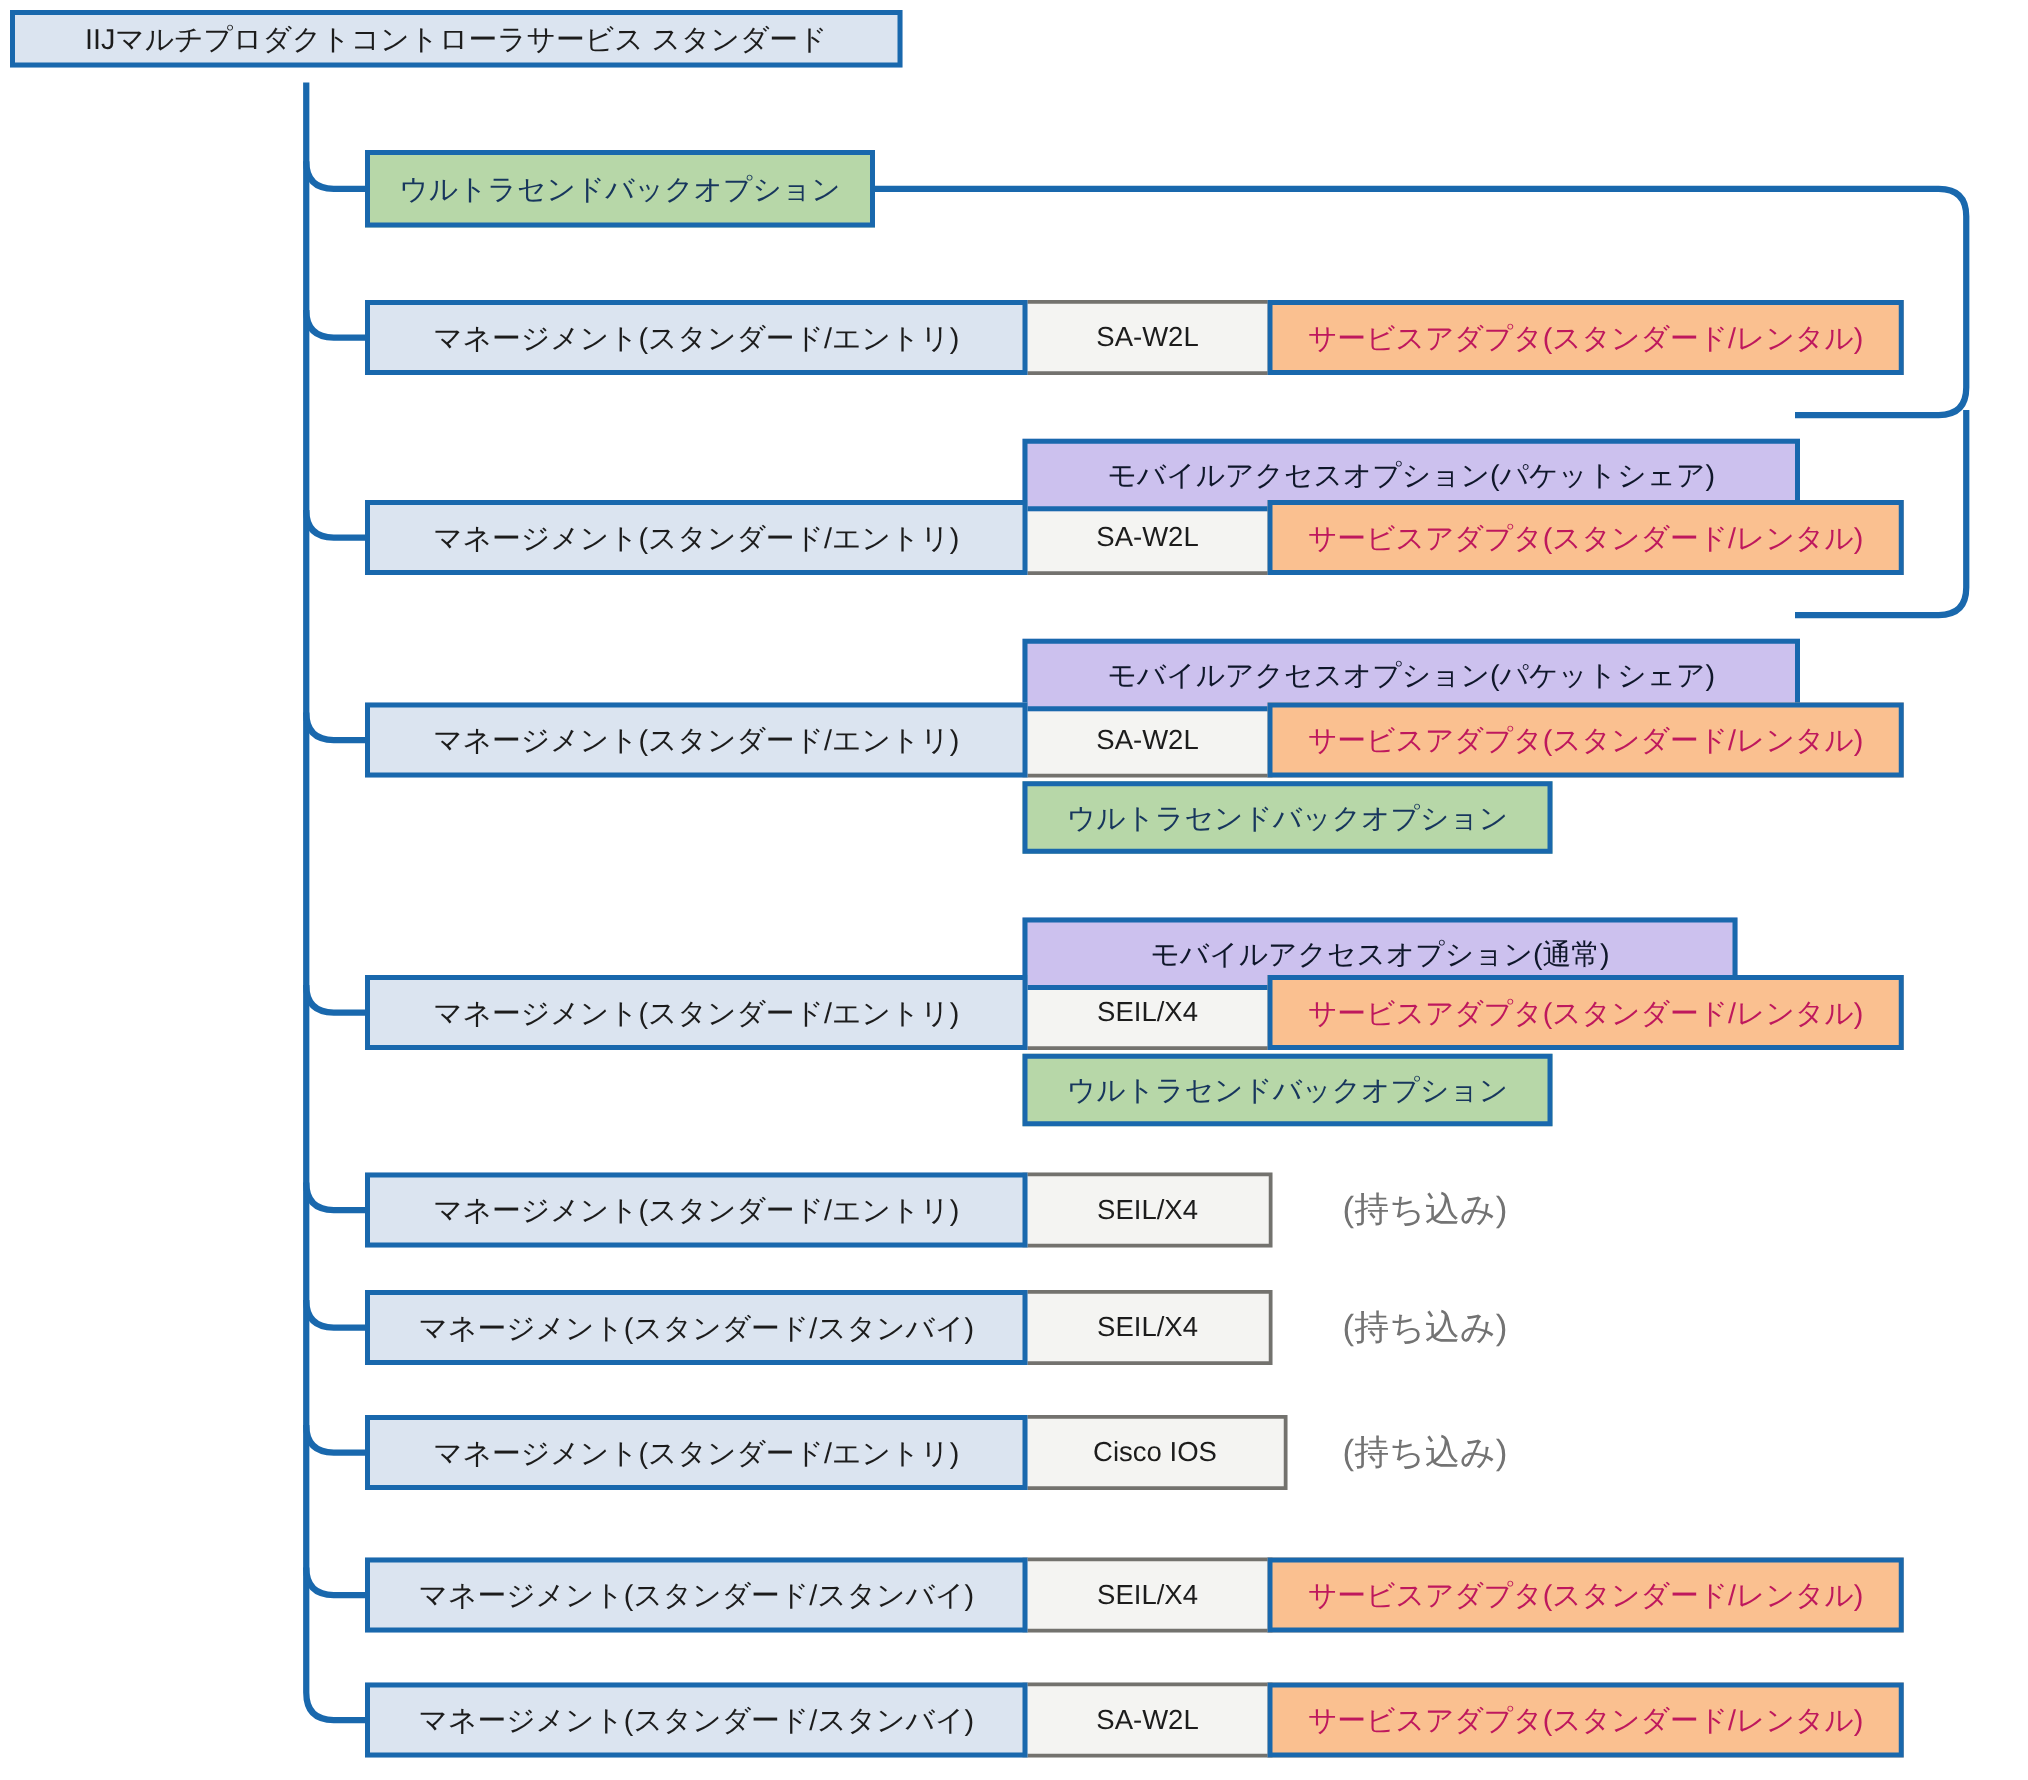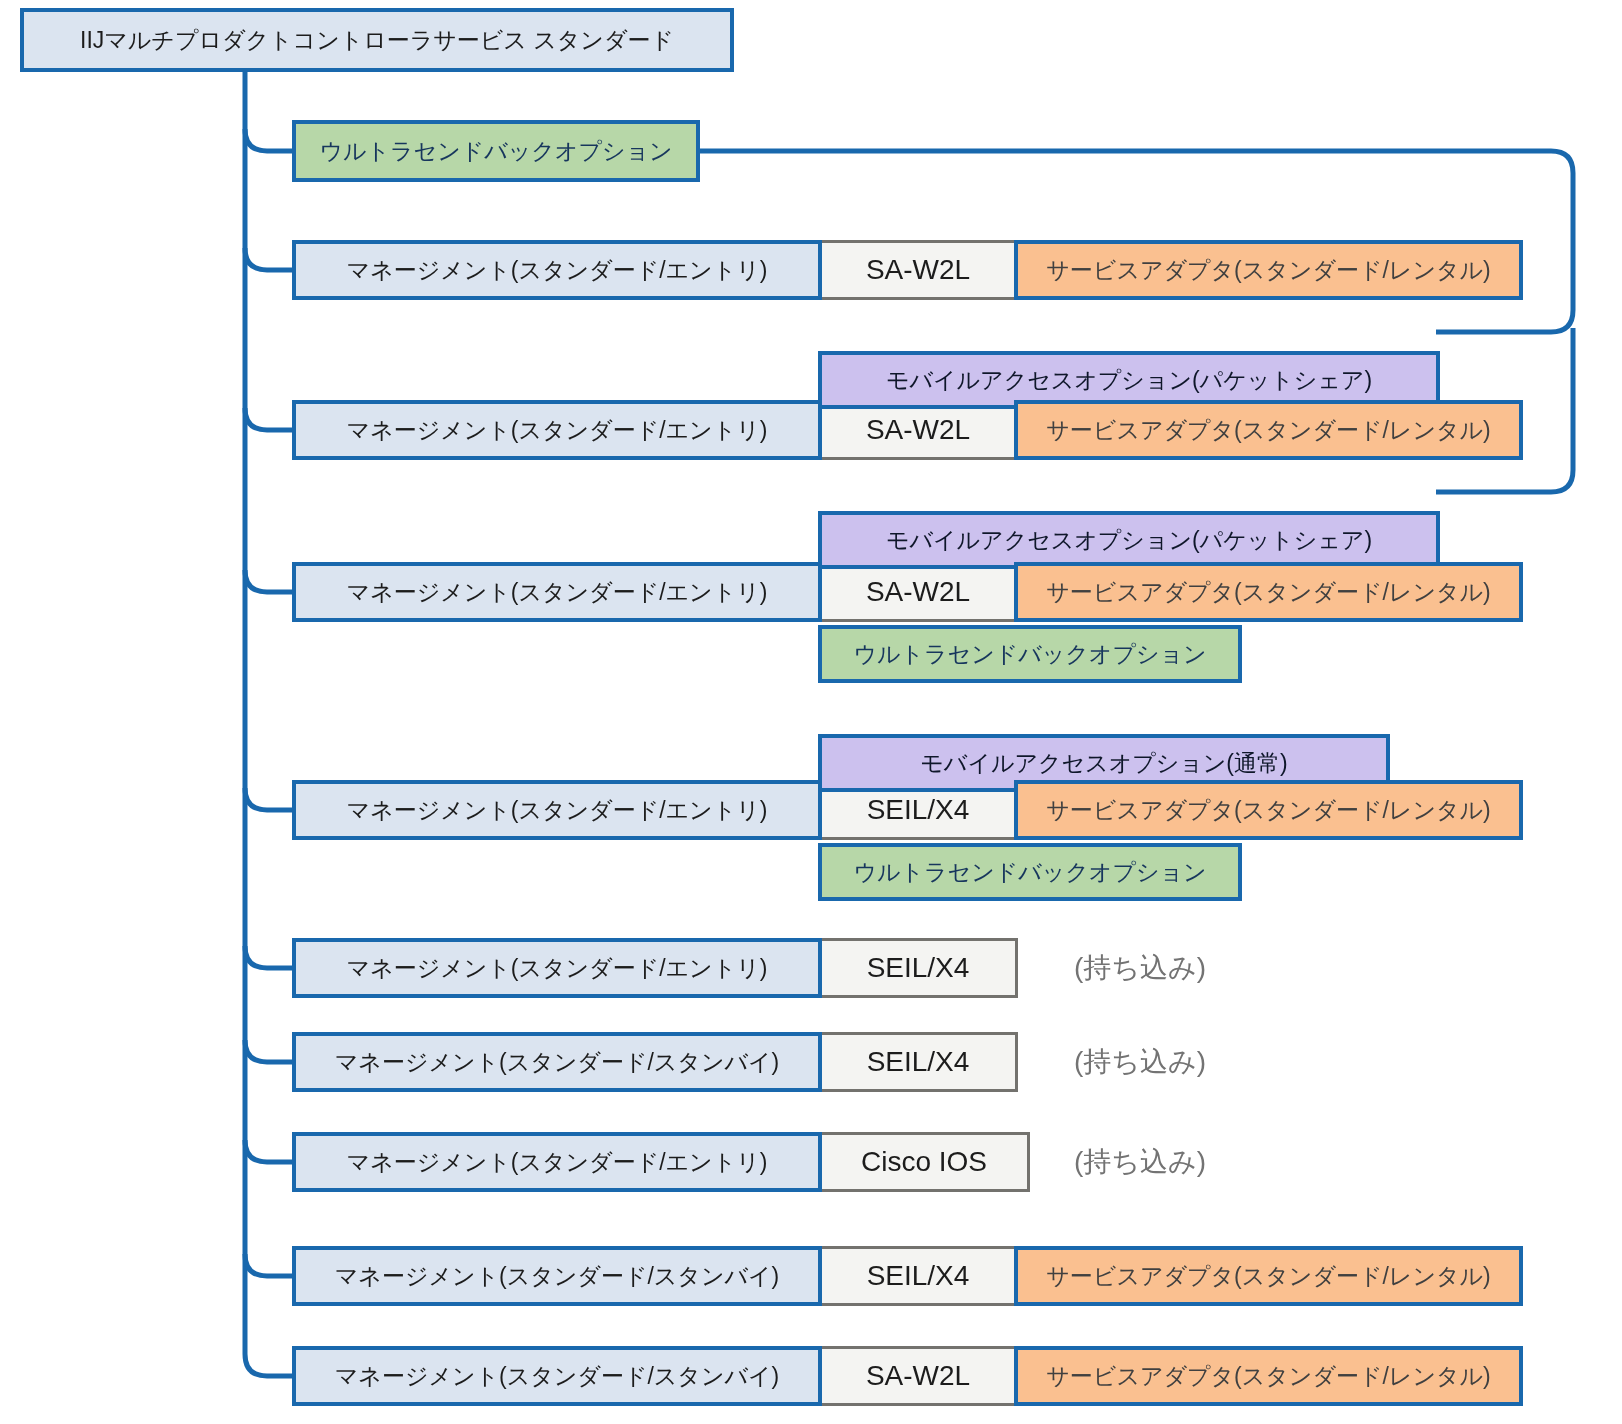--- a/index.html
+++ b/index.html
@@ -14,23 +14,23 @@
   #connectors{position:absolute;left:0;top:0;z-index:0;}
   .box{
     position:absolute;
     display:flex;align-items:center;justify-content:center;
     font-size:23px;color:#1c1c1c;
     text-align:center;line-height:1.15;
     z-index:2;
   }
   .b-blue{border:4px solid #1968ad;background:#dbe4f0;}
   .b-green{border:4px solid #1968ad;background:#b7d7a8;color:#17365d;}
-  .b-orange{border:4px solid #1968ad;background:#fac090;color:#404040;}
+  .b-orange{border:4px solid #1968ad;background:#fac090;color:#be185d;}
   .b-purple{border:4px solid #1968ad;background:#ccc1ee;color:#0f172a;margin-top:48px;}
-  .b-device{border:3px solid #73726e;background:#f4f4f2;z-index:1;font-size:28px;}
+  .b-device{border:3px solid #73726e;background:#f4f4f2;z-index:1;font-size:22px;}
   .note{
     position:absolute;display:flex;align-items:center;justify-content:center;
     font-size:28px;color:#737373;z-index:2;
   }
 </style>
 </head>
 <body>
 
 <div id="canvas">
 
@@ -47,21 +47,21 @@
       <path d="M245,946 Q245,968 267,968 H296"></path>
       <path d="M245,1040 Q245,1062 267,1062 H296"></path>
       <path d="M245,1140 Q245,1162 267,1162 H296"></path>
       <path d="M245,1254 Q245,1276 267,1276 H296"></path>
 
       <path d="M698,151 H1551 Q1573,151 1573,173 V310 Q1573,332 1551,332 H1436"></path>
       <path d="M1573,328 V470 Q1573,492 1551,492 H1436"></path>
     </g>
   </svg>
 
-  <div class="box b-blue" style="left:8px;top:8px;width:714px;height:64px;margin-left:12px;">IIJマルチプロダクトコントローラサービス スタンダード</div>
+  <div class="box b-blue" style="left:8px;top:8px;width:714px;height:46px;">IIJマルチプロダクトコントローラサービス スタンダード</div>
 
   <div class="box b-green" style="left:292px;top:120px;width:408px;height:62px;">ウルトラセンドバックオプション</div>
 
   <div class="box b-device" style="left:818px;top:240px;width:200px;height:60px;">SA-W2L</div>
   <div class="box b-blue" style="left:292px;top:240px;width:530px;height:60px;">マネージメント(スタンダード/エントリ)</div>
   <div class="box b-orange" style="left:1014px;top:240px;width:509px;height:60px;">サービスアダプタ(スタンダード/レンタル)</div>
   <div class="box b-purple" style="left:818px;top:303px;width:622px;height:58px;">モバイルアクセスオプション(パケットシェア)</div>
 
   <div class="box b-device" style="left:818px;top:400px;width:200px;height:60px;">SA-W2L</div>
   <div class="box b-blue" style="left:292px;top:400px;width:530px;height:60px;">マネージメント(スタンダード/エントリ)</div>

